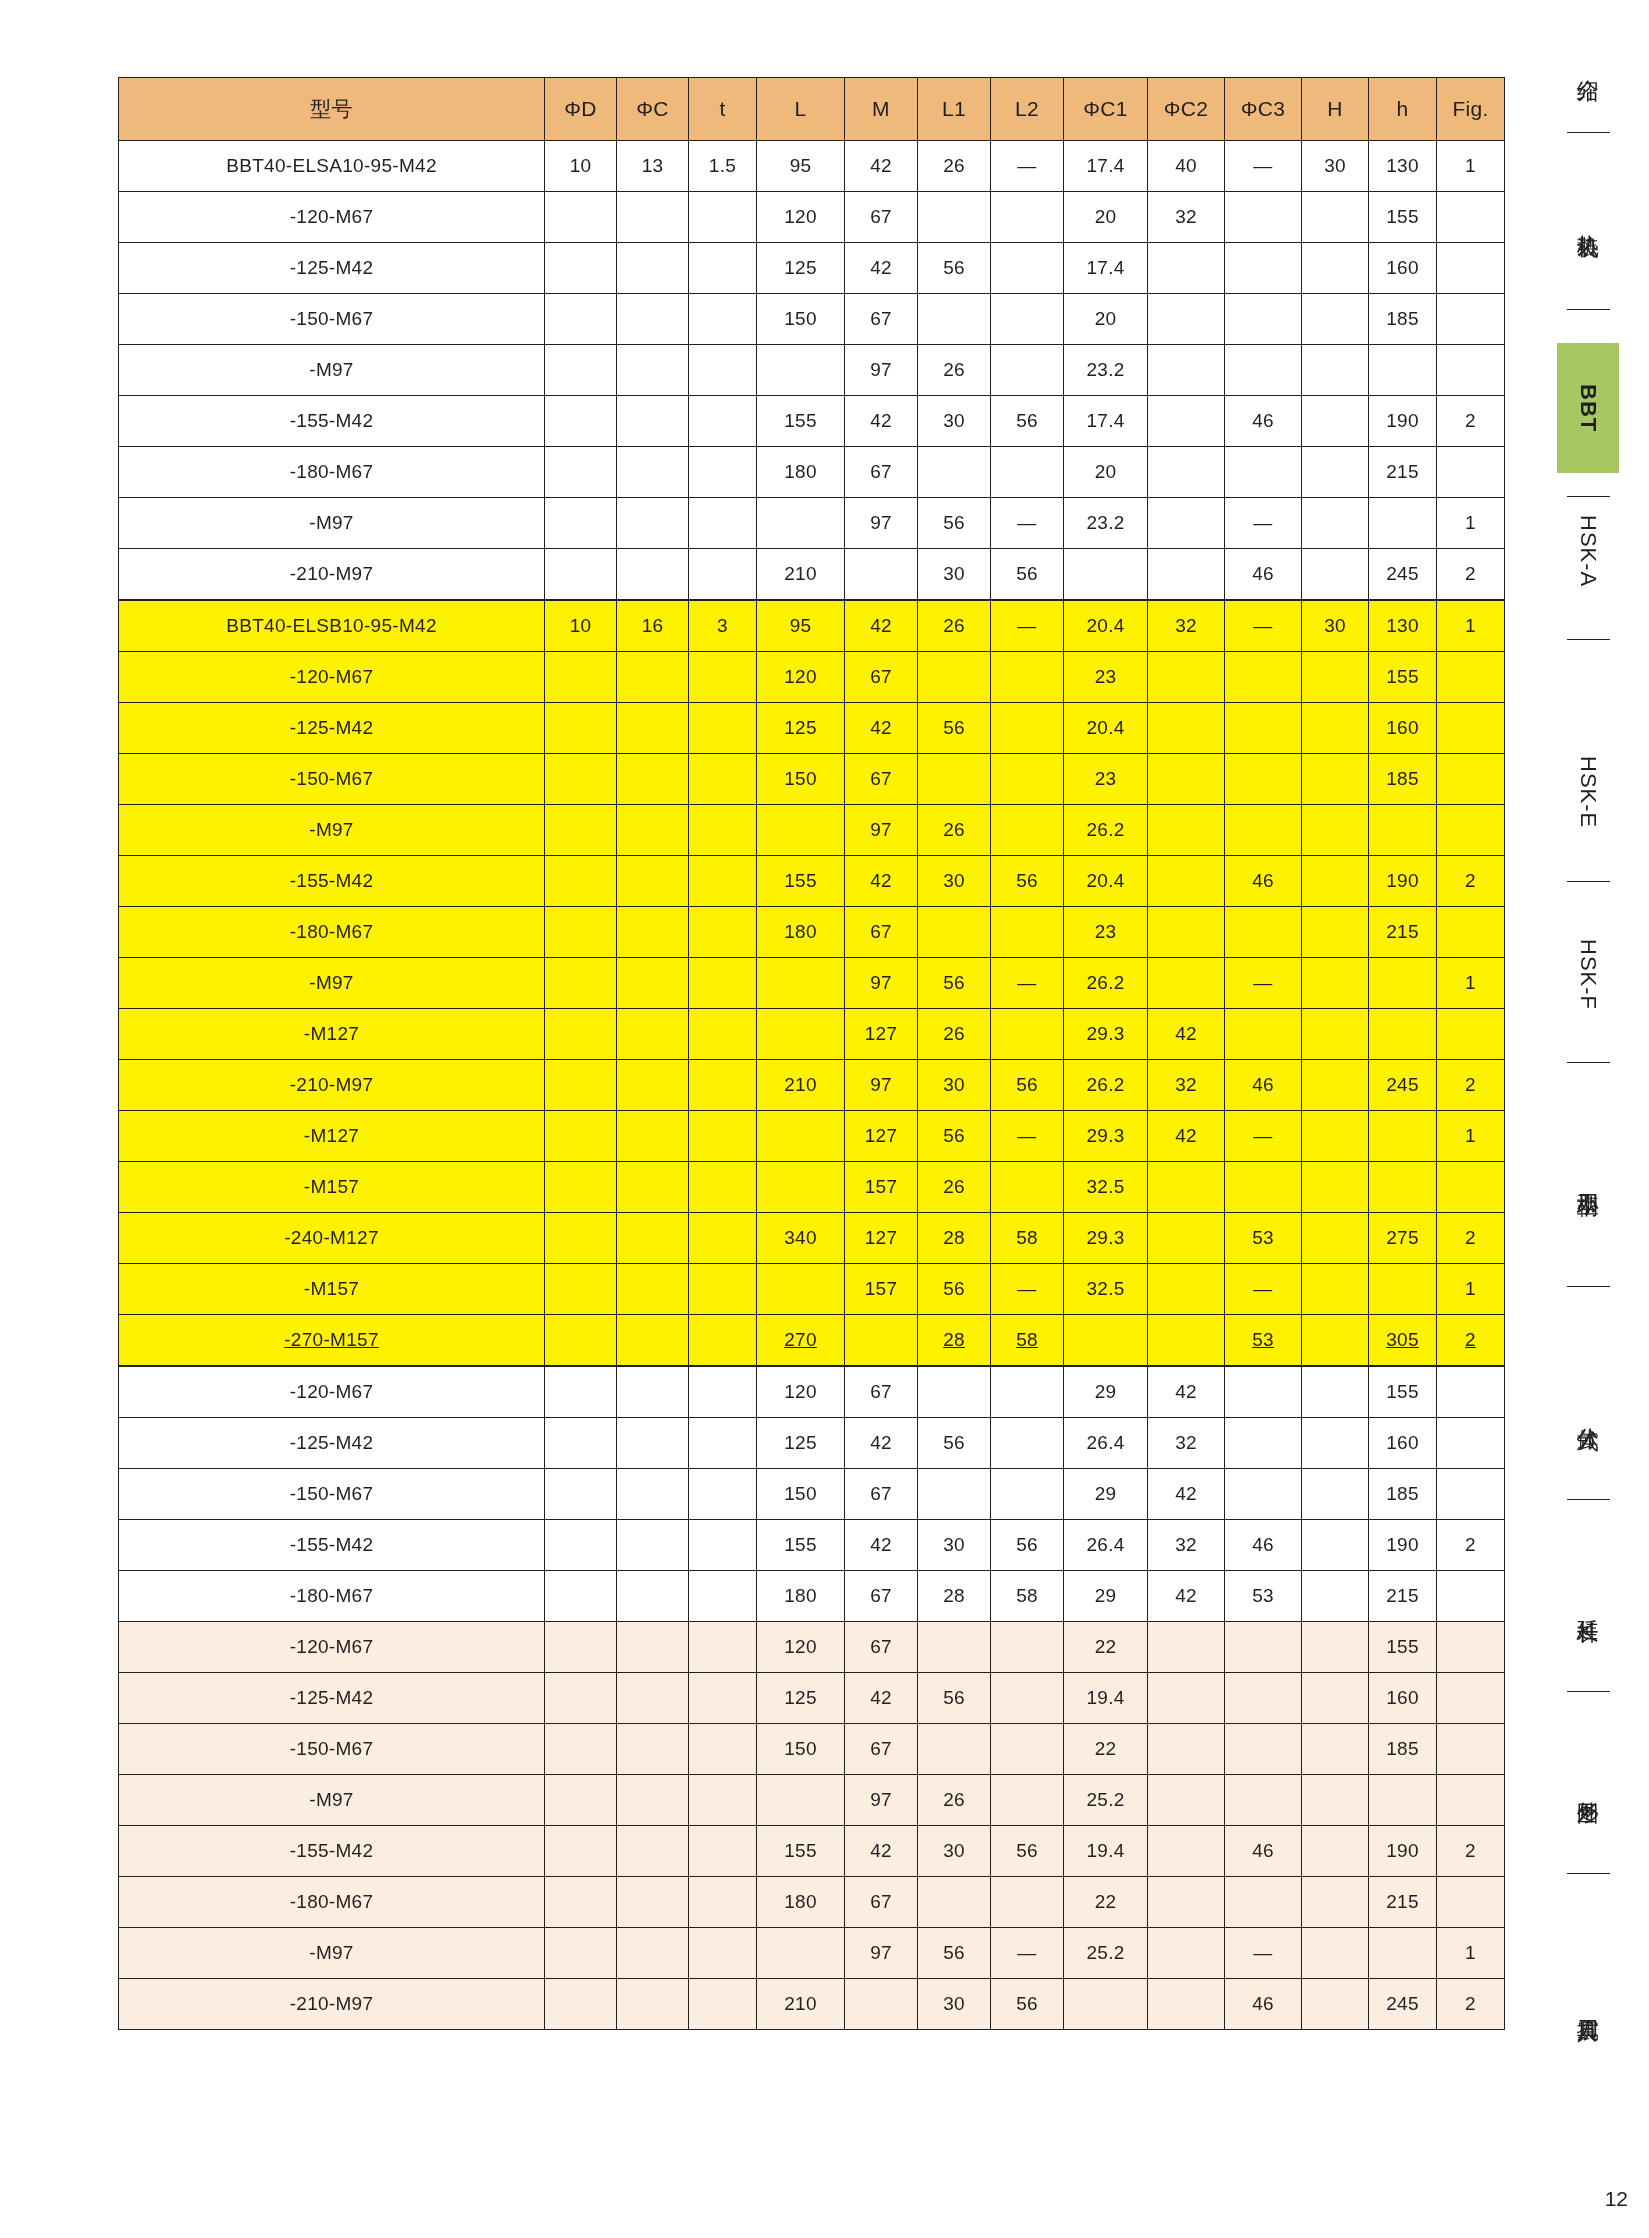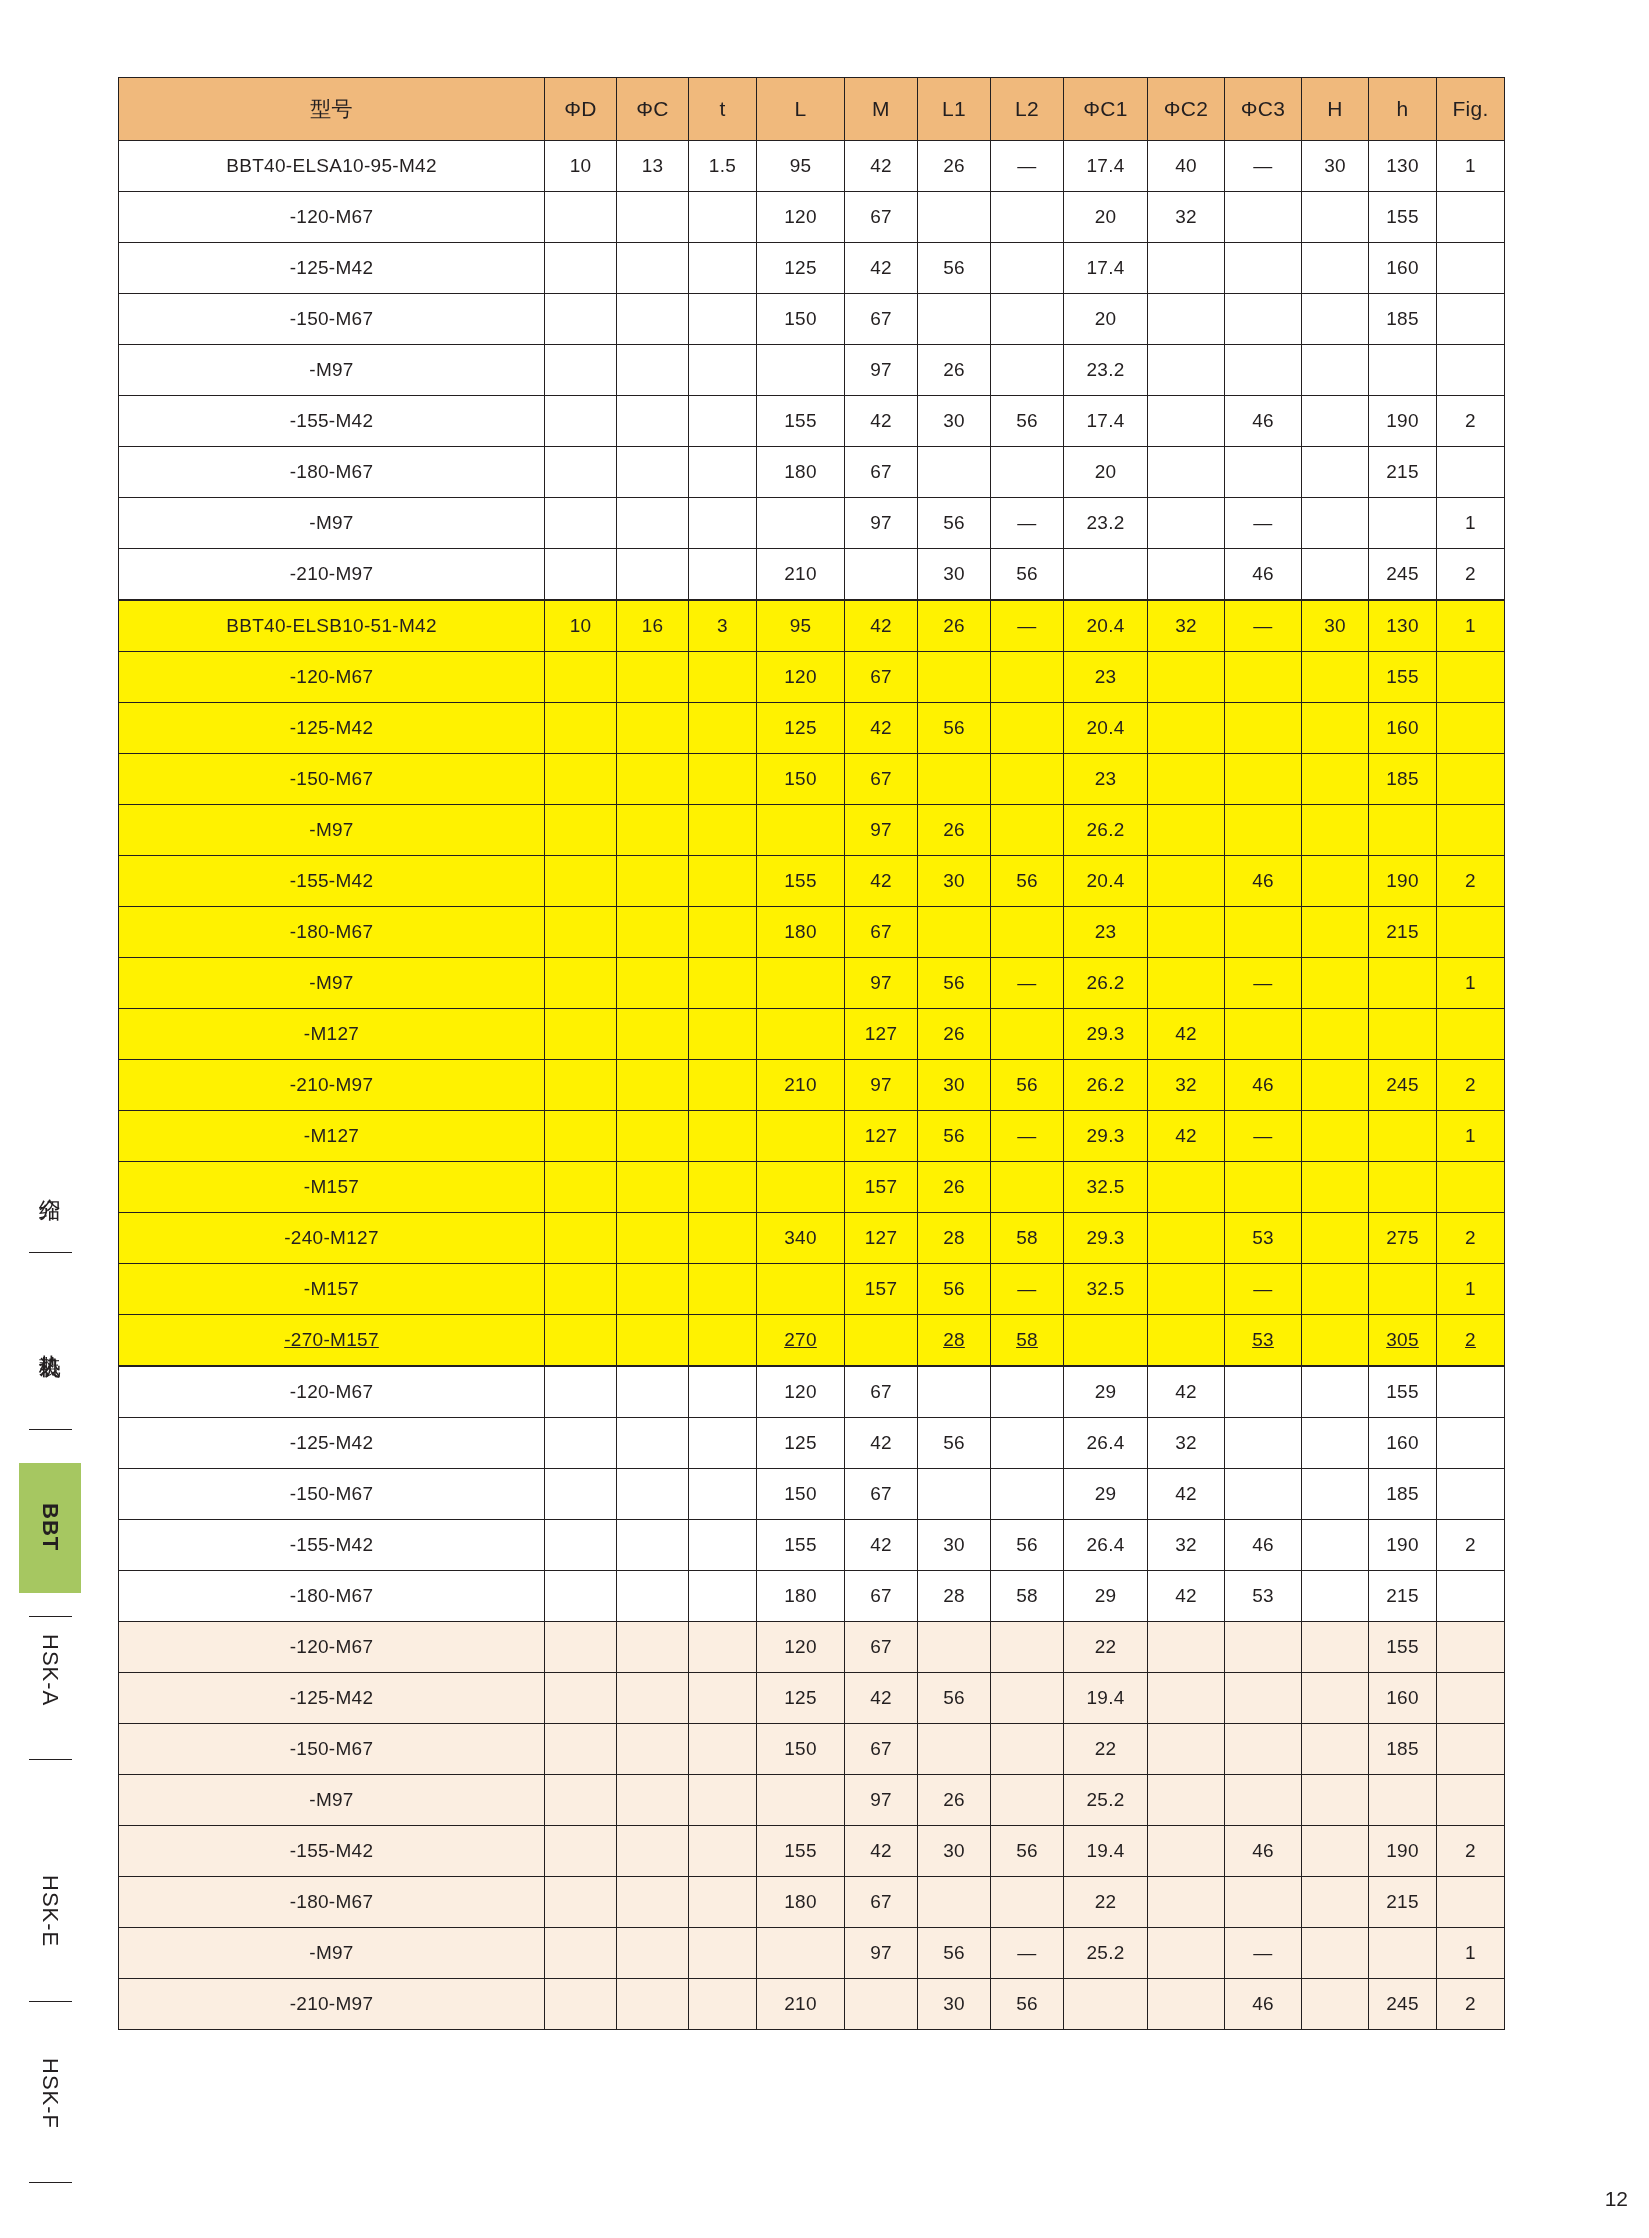--- a/index.html
+++ b/index.html
@@ -13,21 +13,21 @@
     font-family: "Liberation Sans", sans-serif;
     position: relative;
     overflow: hidden;
   }
 
   
   #page {
     position: absolute;
     inset: 0;
     display: flex;
-    flex-direction: column;
+    flex-direction: row;
   }
   #content-area {
     position: relative;
     width: 1538px;
     height: 2239px;
   }
   #side-tabs {
     position: relative;
     width: 112px;
     height: 2239px;
@@ -321,21 +321,21 @@
               <td>30</td>
               <td>56</td>
               <td class="mv-bottom"></td>
               <td class="mv-bottom"></td>
               <td>46</td>
               <td class="mv-bottom"></td>
               <td>245</td>
               <td>2</td>
             </tr>
             <tr class="grp-yellow block-top">
-              <td class="c-model">BBT40-ELSB10-51-M42</td>
+              <td class="c-model">BBT40-ELSB10-95-M42</td>
               <td class="mv-top">10</td>
               <td class="mv-top">16</td>
               <td class="mv-top">3</td>
               <td>95</td>
               <td>42</td>
               <td class="mv-top">26</td>
               <td class="mv-top">—</td>
               <td>20.4</td>
               <td class="mv-top">32</td>
               <td class="mv-top">—</td>

